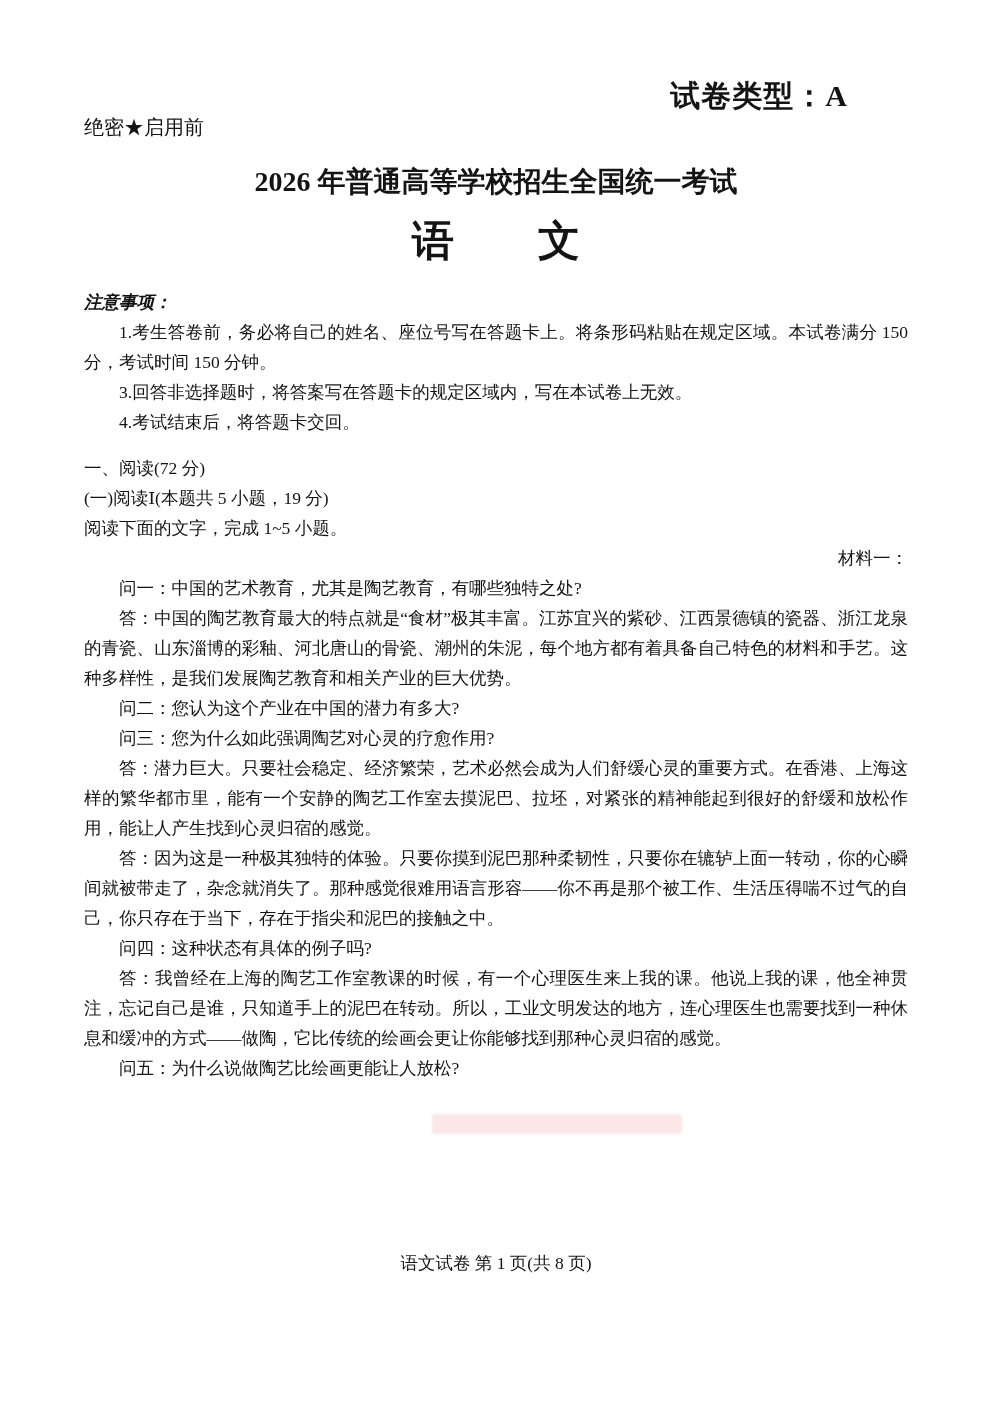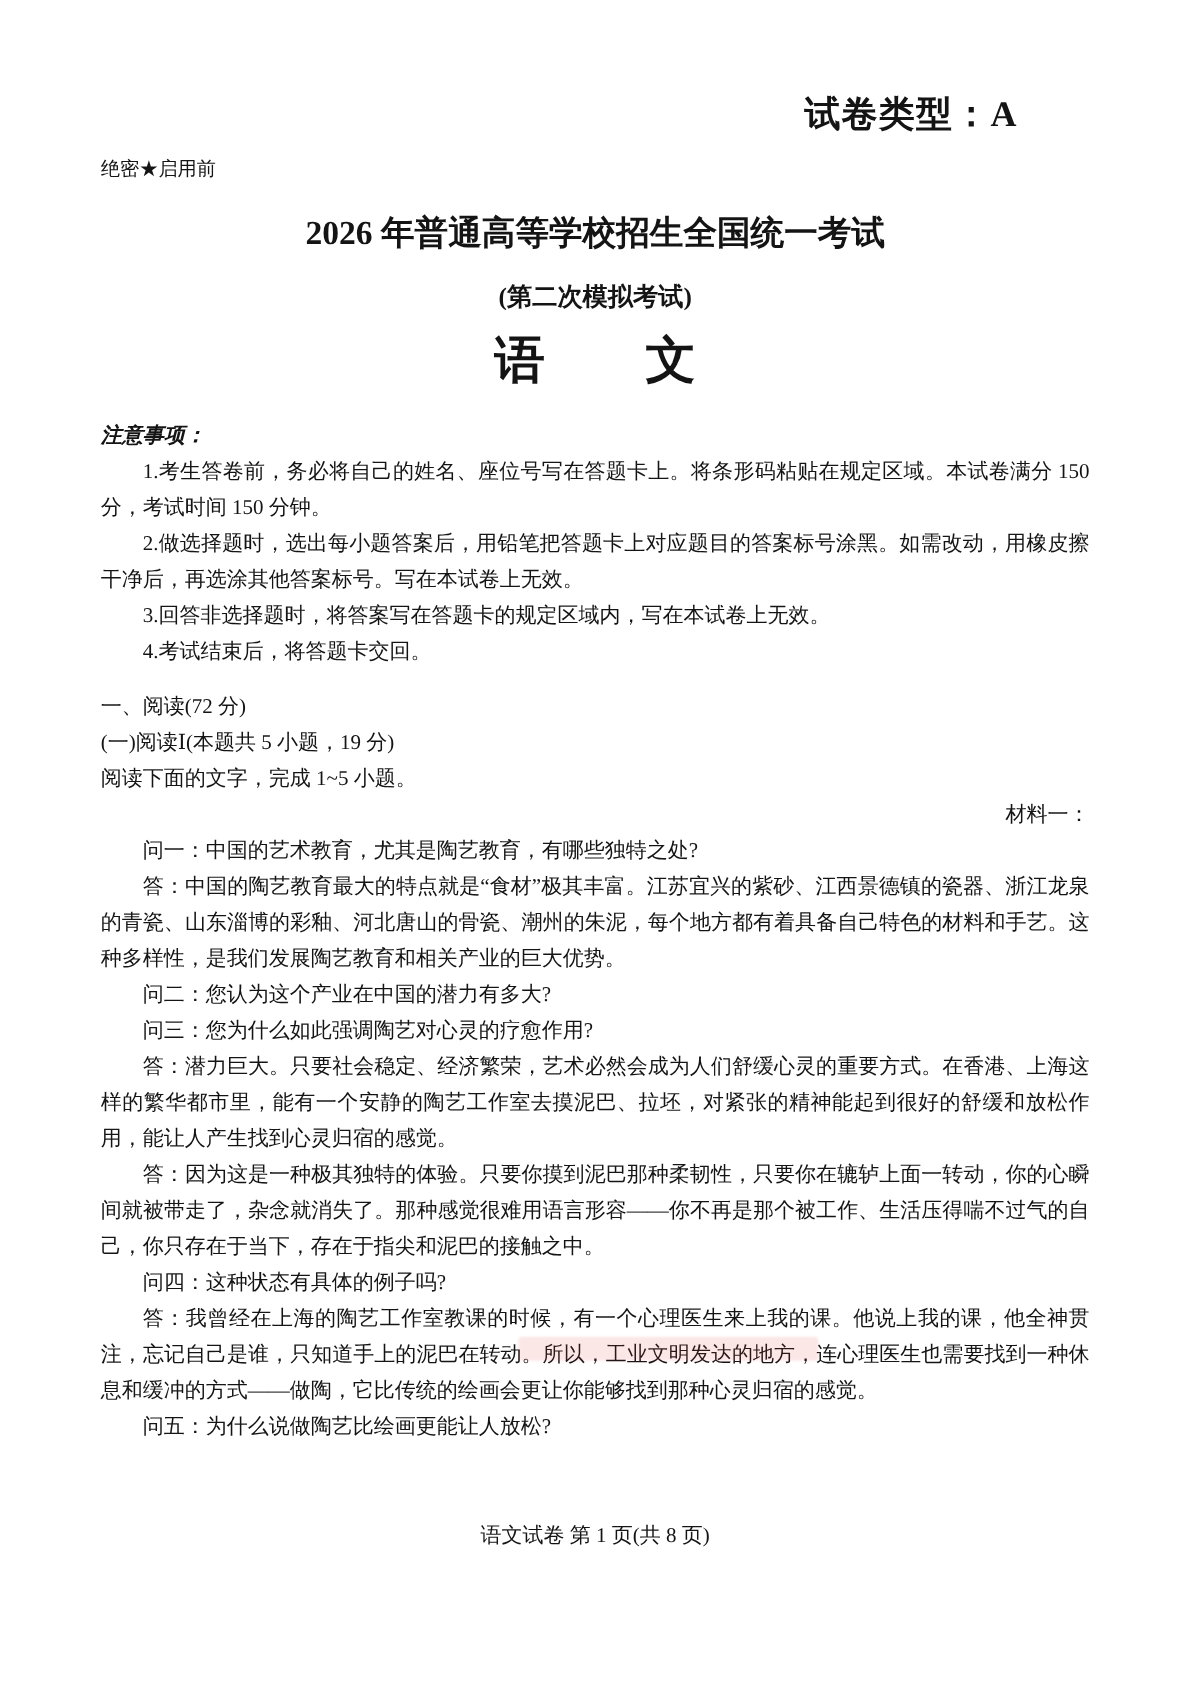--- a/index.html
+++ b/index.html
@@ -9,36 +9,35 @@
   }
   .page {
     position: relative;
     width: 992px;
     height: 1403px;
     margin: 0 auto;
     background: #ffffff;
     color: #141414;
     font-family: "Liberation Serif", "DejaVu Serif", serif;
     box-sizing: border-box;
-    padding: 78px 84px 0 84px;
+    padding: 78px 84px 16px 84px;
     display: flex;
     flex-direction: column;
     overflow: hidden;
   }
   .paper-type {
     text-align: right;
     font-size: 30px;
     font-weight: 600;
     letter-spacing: 1px;
     line-height: 1.2;
     padding-right: 60px;
   }
   .secrecy {
-    font-size: 16px;
-    margin-top: 18px;
+    font-size: 20px;
     line-height: 1.3;
   }
   .exam-title {
     margin: 24px 0 0 0;
     text-align: center;
     font-size: 28px;
     font-weight: 700;
     line-height: 1.3;
   }
   .exam-subtitle {
@@ -105,28 +104,26 @@
 <body>
 
 <div class="page">
 
   <div class="paper-type">试卷类型：A</div>
 
   <div class="secrecy">绝密★启用前</div>
 
   <h1 class="exam-title">2026 年普通高等学校招生全国统一考试</h1>
 
-  <div class="exam-subtitle">(第二次模拟考试)</div>
 
   <div class="subject">语　　文</div>
 
   <div class="notice-heading">注意事项：</div>
 
   <p class="para indent">1.考生答卷前，务必将自己的姓名、座位号写在答题卡上。将条形码粘贴在规定区域。本试卷满分 150 分，考试时间 150 分钟。</p>
-  <p class="para indent">2.做选择题时，选出每小题答案后，用铅笔把答题卡上对应题目的答案标号涂黑。如需改动，用橡皮擦干净后，再选涂其他答案标号。写在本试卷上无效。</p>
   <p class="para indent">3.回答非选择题时，将答案写在答题卡的规定区域内，写在本试卷上无效。</p>
   <p class="para indent">4.考试结束后，将答题卡交回。</p>
 
   <div class="section-block">
     <div class="flush">一、阅读(72 分)</div>
     <div class="flush">(一)阅读Ⅰ(本题共 5 小题，19 分)</div>
     <div class="flush">阅读下面的文字，完成 1~5 小题。</div>
     <div class="flush bold">材料一：</div>
   </div>
 

